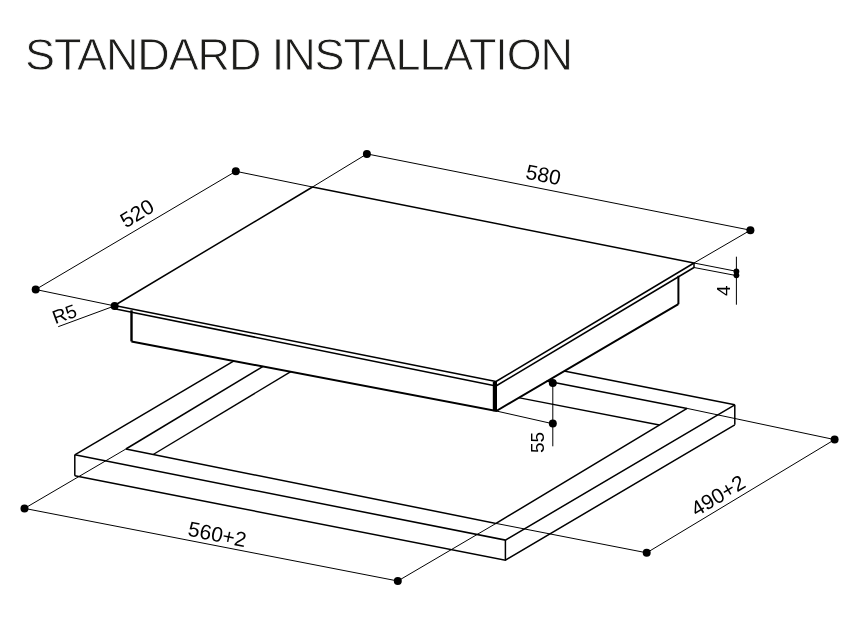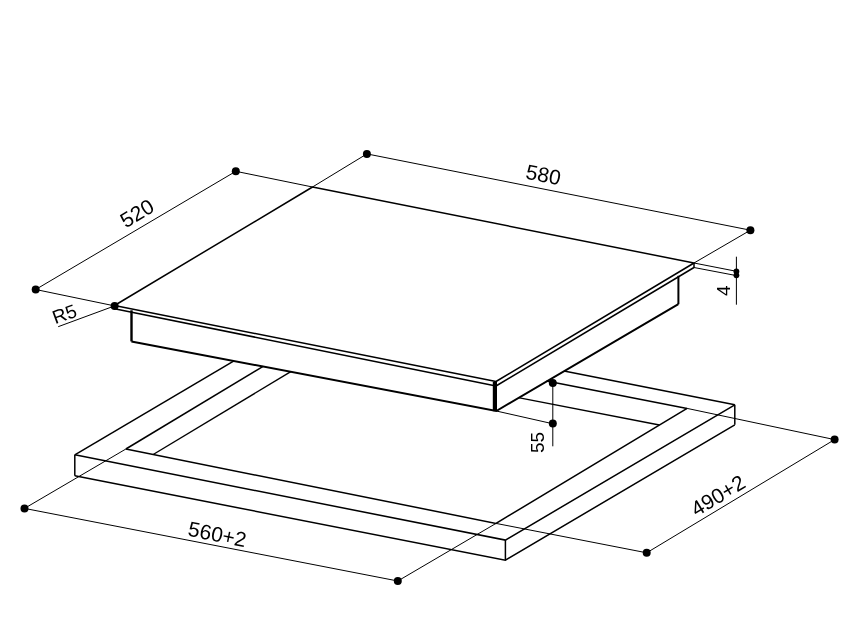--- a/index.html
+++ b/index.html
@@ -5,20 +5,21 @@
   html,body{margin:0;padding:0;background:#ffffff;}
   .page{position:relative;width:863px;height:640px;background:#ffffff;overflow:hidden;}
   .title{position:absolute;left:25px;top:29px;font-family:"Liberation Sans",sans-serif;
          font-size:45px;font-weight:400;color:#1d1d1b;letter-spacing:-1.1px;white-space:nowrap;-webkit-text-stroke:0.8px #ffffff;}
   svg{position:absolute;left:0;top:0;}
   text{font-family:"Liberation Sans",sans-serif;fill:#000;}
 </style>
 </head>
 <body>
 <div class="page">
+  <div class="title">STANDARD INSTALLATION</div>
   <svg width="863" height="640" viewBox="0 0 863 640">
     <g stroke="#000" fill="none">
 
       <g stroke-width="1.5" stroke-linejoin="round">
         <path d="M114.5,305.5 L312.5,187 L694,263 L496,381.5 Z"></path>
 
         <path d="M114.5,308.7 L496,386 L694,267.5"></path>
         <path d="M114.5,305.5 L114.5,308.7"></path>
         <path d="M694,263 L694,267.5"></path>
       </g>

